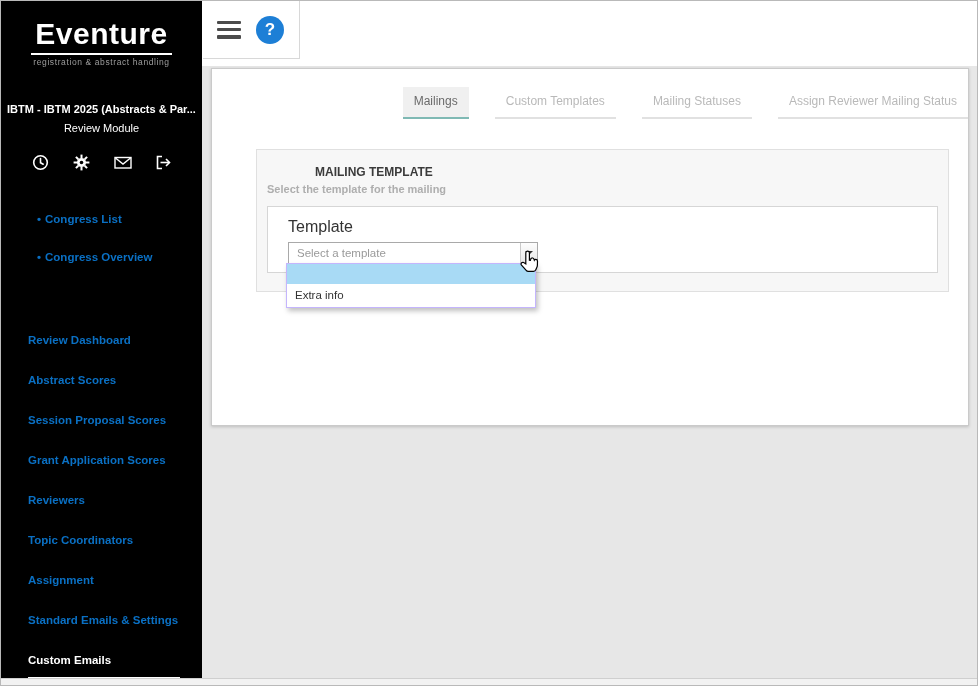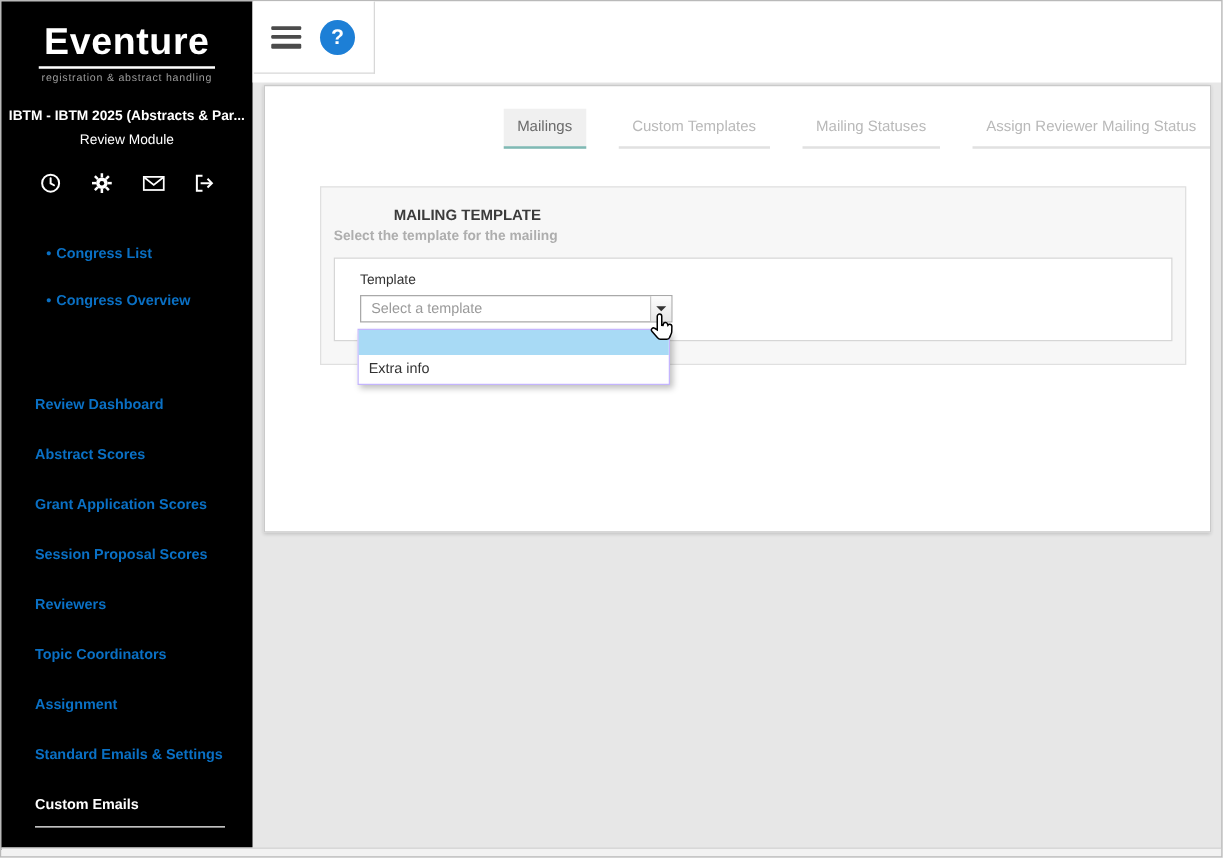--- a/index.html
+++ b/index.html
@@ -16,21 +16,21 @@
     background: #000; color: #fff; overflow: hidden;
   }
   .logo { text-align: center; padding: 16px 0 8px; }
   .logo-title {
     display: inline-block; color: #fff; font-size: 30px; font-weight: bold;
     letter-spacing: 0.5px; border-bottom: 2px solid #fff; padding: 0 4px 2px;
   }
   .logo-subtitle { color: #9d9d9d; font-size: 8.5px; letter-spacing: 0.6px; margin-top: 2px; }
   .congress-title {
     color: #fff; font-size: 11px; font-weight: bold; text-align: center;
-    margin-top: 12px; white-space: nowrap; overflow: hidden;
+    margin-top: 28px; white-space: nowrap; overflow: hidden;
   }
   .module-label { color: #fff; font-size: 11px; text-align: center; margin-top: 7px; }
   .icon-row { display: flex; justify-content: center; gap: 24px; margin-top: 20px; }
   .icon-row .sicon { width: 17px; height: 17px; display: inline-block; cursor: pointer; }
 
   .bullet-links { margin-top: 42px; }
   .bullet-item {
     padding-left: 36px; margin-bottom: 26px; font-size: 11.5px; font-weight: bold;
     color: #0a70c4; cursor: pointer;
   }
@@ -78,21 +78,21 @@
   .panel {
     position: absolute; left: 44px; top: 80px; width: 693px; height: 143px;
     background: #f7f7f7; border: 1px solid #e0e0e0; padding: 15px 10px 10px;
   }
   .panel-title { font-size: 12px; font-weight: bold; color: #3b3b3b; margin-left: 48px; }
   .panel-subtitle { font-size: 11px; font-weight: bold; color: #aeaeae; margin-top: 4px; }
   .field-box {
     margin-top: 11px; background: #fff; border: 1px solid #d6d6d6;
     height: 67px; padding: 11px 0 0 20px;
   }
-  .field-label { font-size: 11px; color: #333; margin-bottom: 6px; }
+  .field-label { font-size: 16px; color: #333; margin-bottom: 6px; }
 
   .select {
     position: relative; width: 250px; height: 22px;
     border: 1px solid #a9a9a9; background: #fff; cursor: pointer;
   }
   .select-text { font-size: 11.5px; color: #9a9a9a; line-height: 20px; padding-left: 8px; }
   .select-caret {
     position: absolute; right: 0; top: 0; width: 17px; height: 20px;
     border-left: 1px solid #c9c9c9; background: linear-gradient(#fdfdfd, #e7e7e7);
     display: flex; align-items: center; justify-content: center;
@@ -175,22 +175,22 @@
         <span class="bullet">•</span><span>Congress List</span>
       </div>
       <div class="bullet-item">
         <span class="bullet">•</span><span>Congress Overview</span>
       </div>
     </nav>
 
     <nav class="side-items">
       <div class="side-item">Review Dashboard</div>
       <div class="side-item">Abstract Scores</div>
+      <div class="side-item">Session Proposal Scores</div>
       <div class="side-item">Grant Application Scores</div>
-      <div class="side-item">Session Proposal Scores</div>
       <div class="side-item">Reviewers</div>
       <div class="side-item">Topic Coordinators</div>
       <div class="side-item">Assignment</div>
       <div class="side-item">Standard Emails &amp; Settings</div>
       <div class="side-item active">Custom Emails</div>
       <div class="side-item">Page Editor</div>
     </nav>
   </aside>
 
   <header class="topbar">

